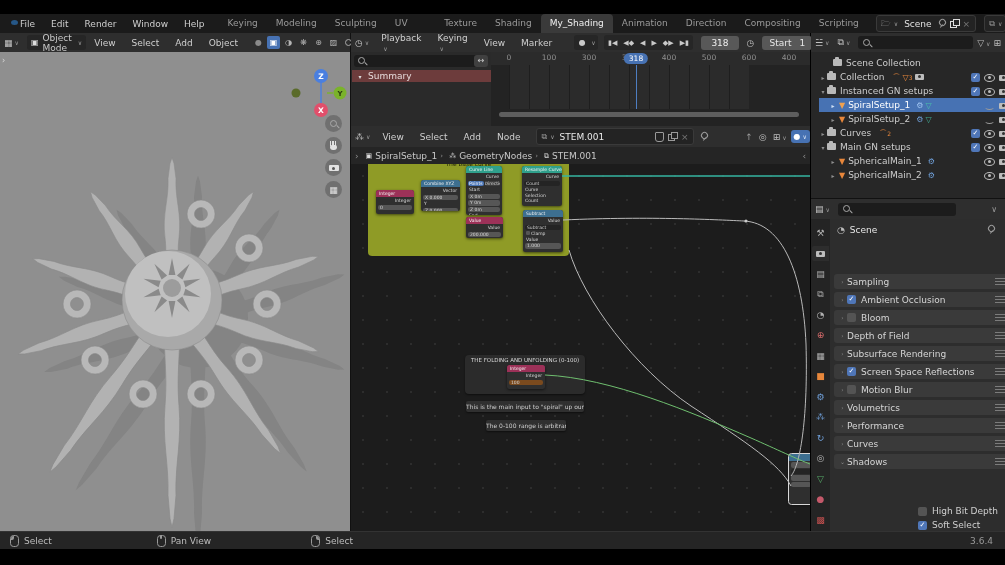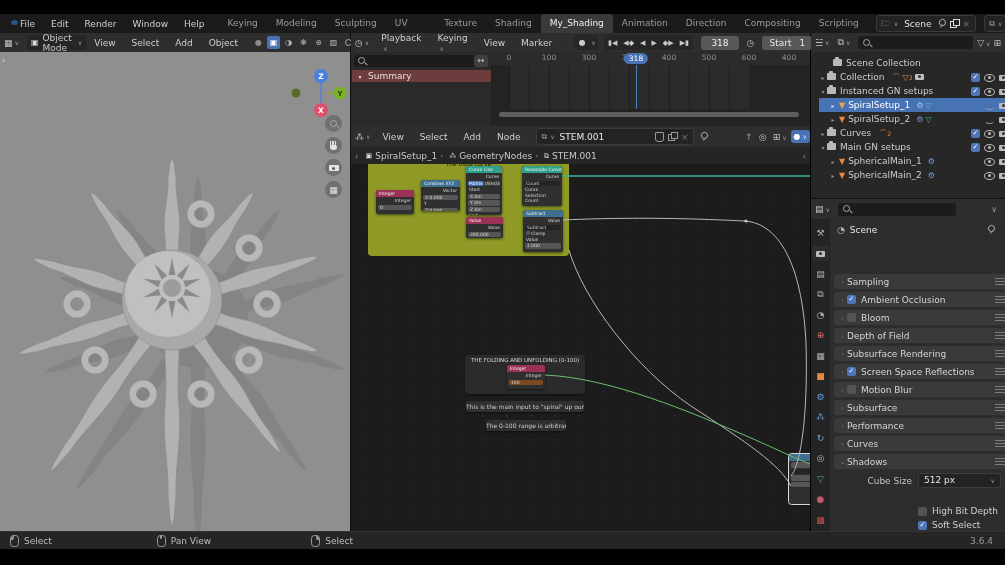--- a/index.html
+++ b/index.html
@@ -654,46 +654,39 @@
         <span class="grip"></span>
       </div>
     <div class="panel" style="top:163px">
         <span class="tri">›</span>
         <span class="chk2 off"></span>
         <span>Motion Blur</span>
         <span class="grip"></span>
       </div>
     <div class="panel" style="top:181px">
         <span class="tri">›</span>
-        <span>Subsurface</span>
+        <span>Volumetrics</span>
         <span class="grip"></span>
       </div>
     <div class="panel" style="top:199px">
         <span class="tri">›</span>
         <span>Performance</span>
         <span class="grip"></span>
       </div>
     <div class="panel" style="top:217px">
         <span class="tri">›</span>
         <span>Curves</span>
         <span class="grip"></span>
       </div>
     <div class="panel" style="top:235px">
         <span class="tri">⌄</span>
         <span>Shadows</span>
         <span class="grip"></span>
       </div>
 
-    <div class="pfield" style="left:23px;top:254px;width:167px">
-      <span class="plab">Cube Size</span>
-      <span class="pdrop">
-          <span>512 px</span>
-          <span class="car">∨</span>
-        </span>
-    </div>
     <div class="pfield" style="left:107px;top:287px">
       <span class="chk2 off"></span>
       <span>High Bit Depth</span>
     </div>
     <div class="pfield" style="left:107px;top:301px">
       <span class="chk2">✓</span>
       <span>Soft Select</span>
     </div>
   </div>
 

